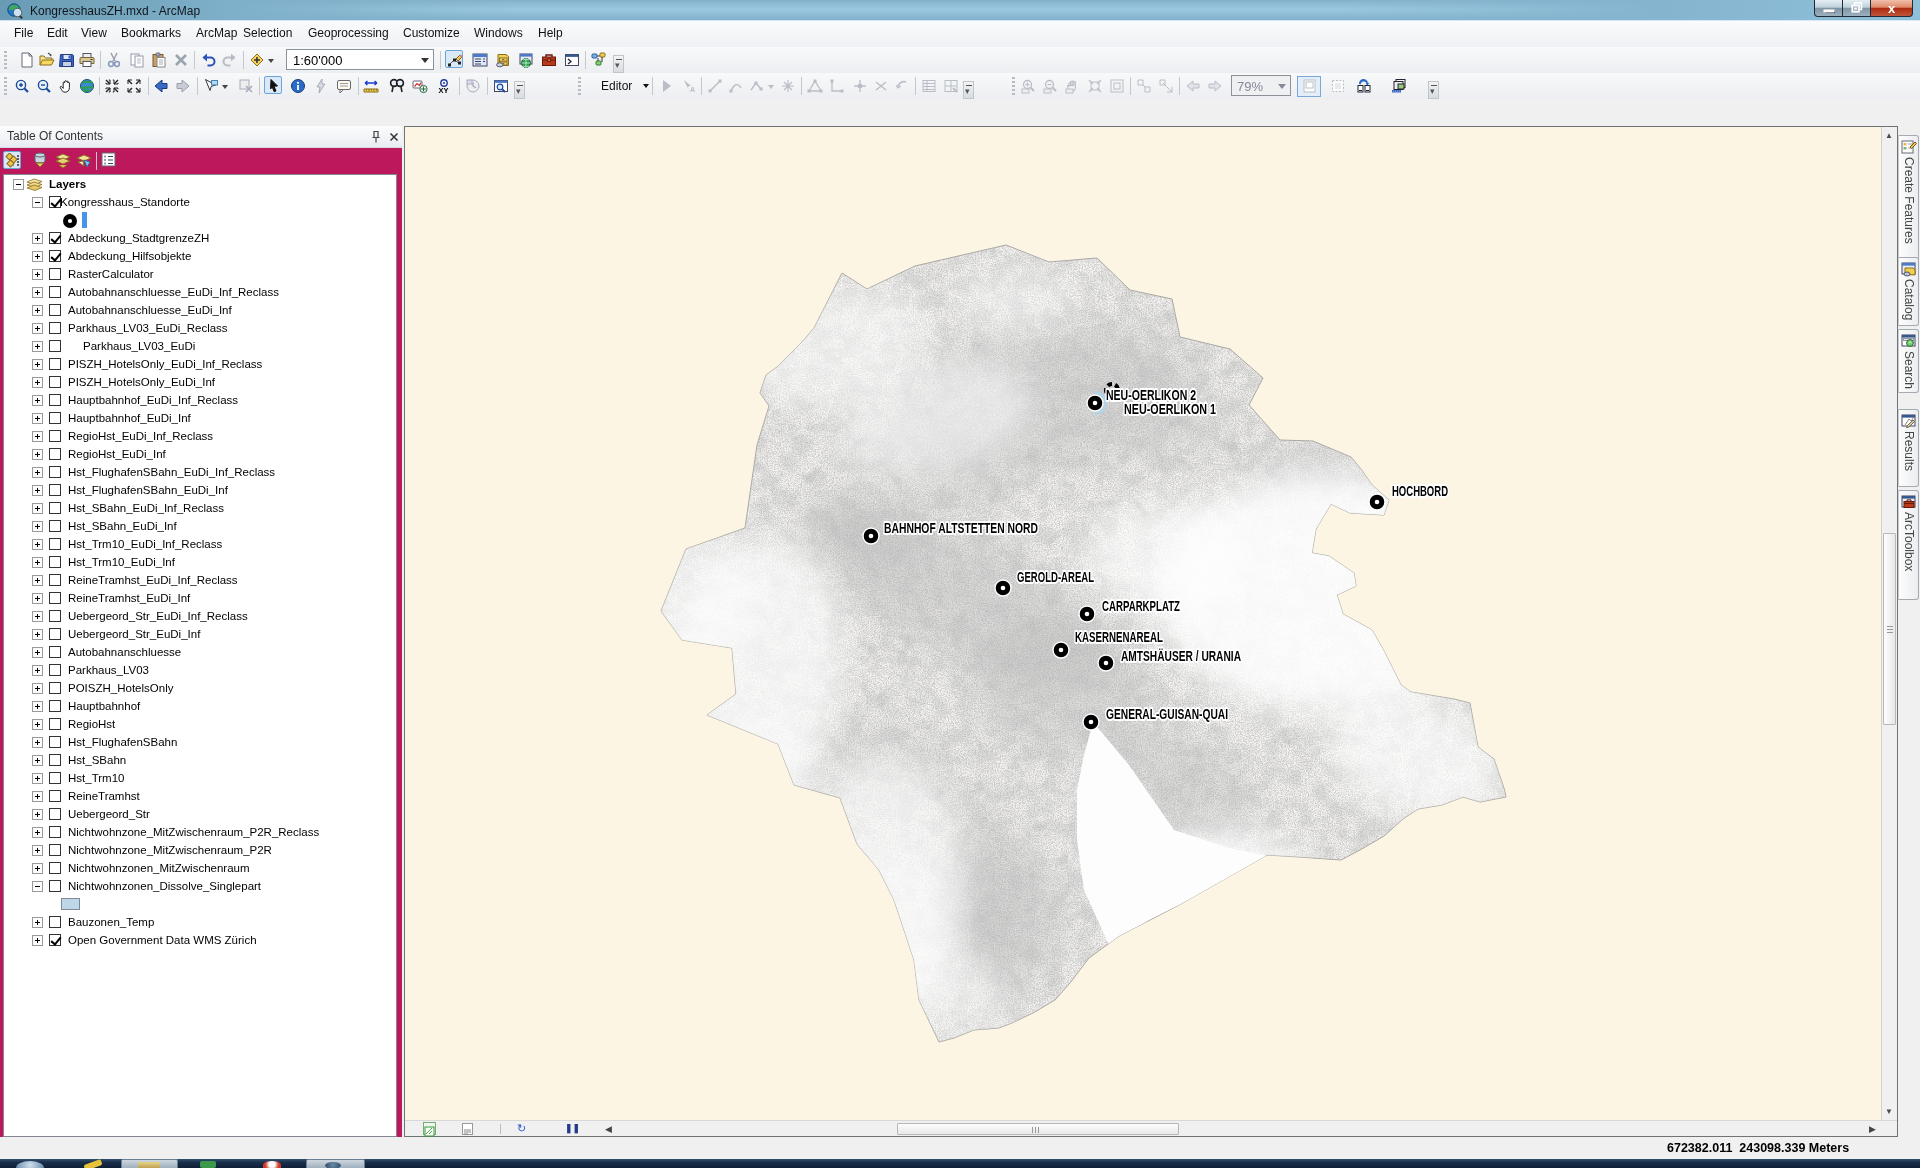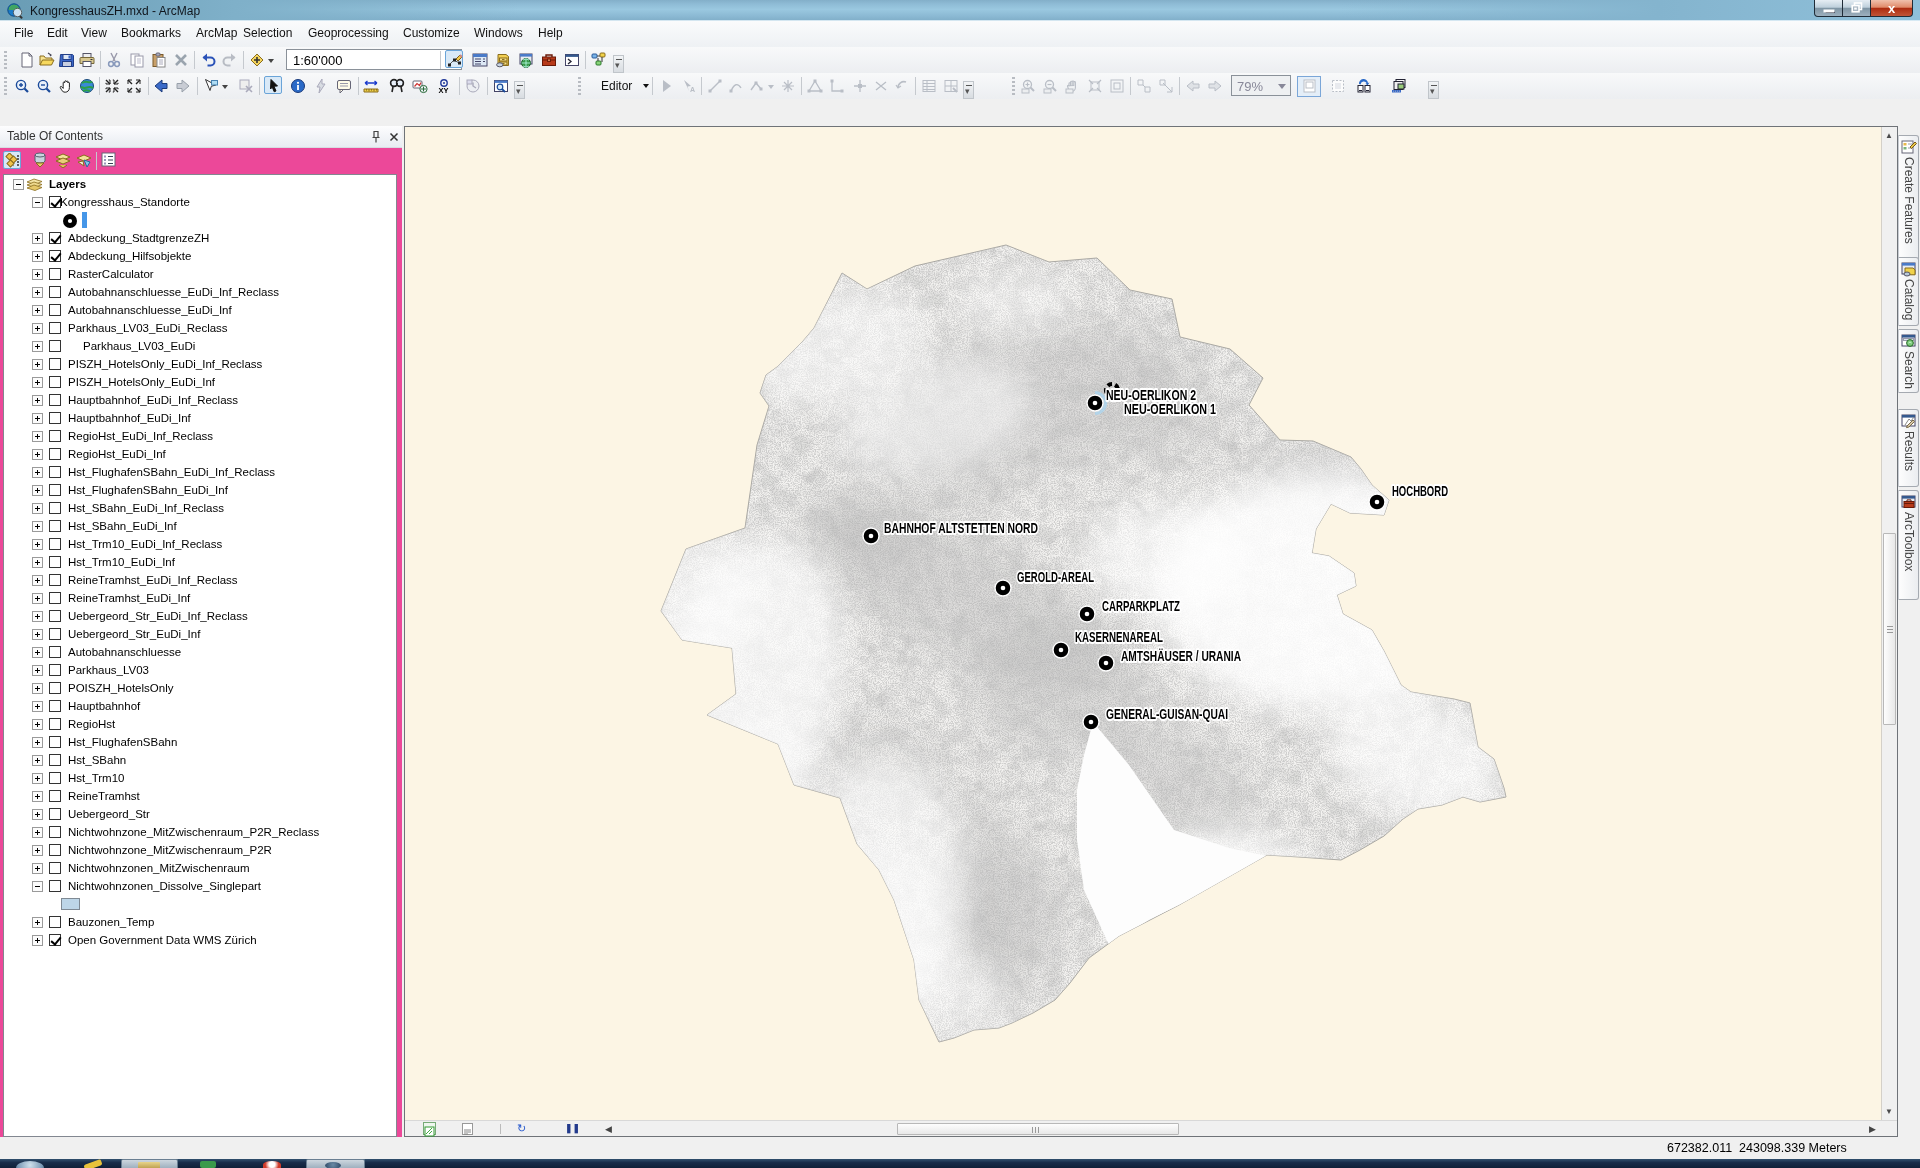--- a/index.html
+++ b/index.html
@@ -38,21 +38,21 @@
 .ticon { position:absolute; top:4px; width:18px; height:18px; }
 .ticon svg { position:absolute; left:1px; top:1px; }
 .tsel { border:1px solid #6aa4d8; background:#d9e9f7; border-radius:2px; }
 .combo { position:absolute; top:2px; height:21px; background:#fff; border:1px solid #8a9199; font-size:13px; }
 .combo .arr { position:absolute; right:4px; top:8px; width:0; height:0; border-left:4px solid transparent; border-right:4px solid transparent; border-top:5px solid #333; }
 .dd-arr { position:absolute; width:0; height:0; border-left:3px solid transparent; border-right:3px solid transparent; border-top:4px solid #444; }
 .ovf { position:absolute; width:11px; height:18px; top:5px; background:linear-gradient(180deg,#f2f4f6,#d8dce1); border:1px solid #c0c5ca; }
 .ovf:after{ content:"\25BE"; position:absolute; left:1px; top:4px; font-size:9px; color:#555;}
 .ovf:before{ content:""; position:absolute; left:2px; top:3px; width:6px; height:1px; background:#555;}
 
-#toc { position:absolute; left:0; top:126px; width:402px; height:1011px; background:#ec4899; }
+#toc { position:absolute; left:0; top:126px; width:402px; height:1011px; background:#be185d; }
 #toc-head { position:absolute; left:0; top:0; width:402px; height:22px;
   background:linear-gradient(180deg,#fdfdfe,#e8ecf2); font-size:12px; color:#333; border-bottom:1px solid #d8dce2;}
 #toc-head .t { position:absolute; left:7px; top:3px; }
 #toc-tools { position:absolute; left:0; top:22px; width:402px; height:26px; }
 #toc-tree { position:absolute; left:3px; top:48px; width:394px; height:963px; background:#fff; border:1px solid #828790; overflow:hidden; font-size:11.5px; color:#000; }
 .trow { position:absolute; left:0; height:18px; white-space:nowrap; }
 .pm { position:absolute; width:11px; height:11px; border:1px solid #9a9a9a; background:#fcfcfc; }
 .pm:before { content:""; position:absolute; left:2px; top:4px; width:5px; height:1px; background:#000; }
 .pm.plus:after { content:""; position:absolute; left:4px; top:2px; width:1px; height:5px; background:#000; }
 .cb { position:absolute; width:12px; height:12px; border:1px solid #333; background:#fff; }
@@ -64,21 +64,21 @@
 #vscroll { position:absolute; right:0px; top:0px; width:16px; height:994px; background:#f0f0f0; border-left:1px solid #d4d0c8; }
 #hrow { position:absolute; left:0; bottom:0; width:1492px; height:16px; background:#f0f0f0; border-top:1px solid #d8d8d8; }
 .sbtn { position:absolute; top:1px; width:14px; height:14px; font-size:8px; color:#4a4a4a; text-align:center; line-height:14px;}
 
 #rtabs { position:absolute; left:1898px; top:126px; width:22px; height:1011px; background:#f0f0f0; }
 .rtab { position:absolute; left:0px; width:21px; background:linear-gradient(90deg,#fdfdfd,#ebedf0); border:1px solid #a5aab1; border-left:1px solid #c8ccd2; border-radius:0 3px 3px 0; }
 .rtab .txt { position:absolute; left:3px; font-size:12px; color:#444; writing-mode:vertical-rl; }
 .rtab svg { position:absolute; left:2px; top:3px; }
 
 #statusbar { position:absolute; left:0; top:1137px; width:1920px; height:22px; background:#f0f0f0; font-size:12.5px; color:#000; }
-#statusbar .coords { position:absolute; left:1667px; top:4px; }
+#statusbar .coords { position:absolute; left:1667px; top:4px;font-weight:bold; }
 
 #taskbar { position:absolute; left:0; top:1159px; width:1920px; height:9px; background:linear-gradient(180deg,#31506e 0%,#182c49 40%,#0f2038 100%); overflow:hidden; }
 </style>
 </head>
 <body>
 <div id="app">
   <div id="titlebar">
     <div id="tb-grad2"></div>
     <div id="tb-grad3"></div>
     <svg id="title-ico" viewBox="0 0 17 17">
@@ -194,21 +194,21 @@
         </svg>
       </div>
 <div class="tsep" style="left:243px"></div>
 <div class="ticon" style="left:248px">
         <svg width="16" height="16" viewBox="0 0 16 16">
           <path d="M8 2 L14 8 L8 14 L2 8 Z" fill="#f5d55e" stroke="#8a6d1d"></path>
           <path d="M8 5 v6 M5 8 h6" stroke="#333" stroke-width="1.6"></path>
         </svg>
       </div>
 <div class="dd-arr" style="left:268px;top:12px"></div>
-<div class="combo" style="left:286px;width:176px">
+<div class="combo" style="left:286px;width:148px">
         <span style="position:absolute;left:6px;top:3px">1:60'000</span>
         <span class="arr"></span>
       </div>
 <div class="tsep" style="left:440px"></div>
 <div class="ticon tsel" style="left:445px;top:3px">
         <svg width="16" height="16" viewBox="0 0 16 16">
           <path d="M2 13 L7 8 L12 11" fill="none" stroke="#555"></path>
           <rect x="1" y="11.5" width="3" height="3" fill="#222"></rect>
           <rect x="6" y="6.5" width="3" height="3" fill="#222"></rect>
           <rect x="11" y="9.5" width="3" height="3" fill="#222"></rect>

